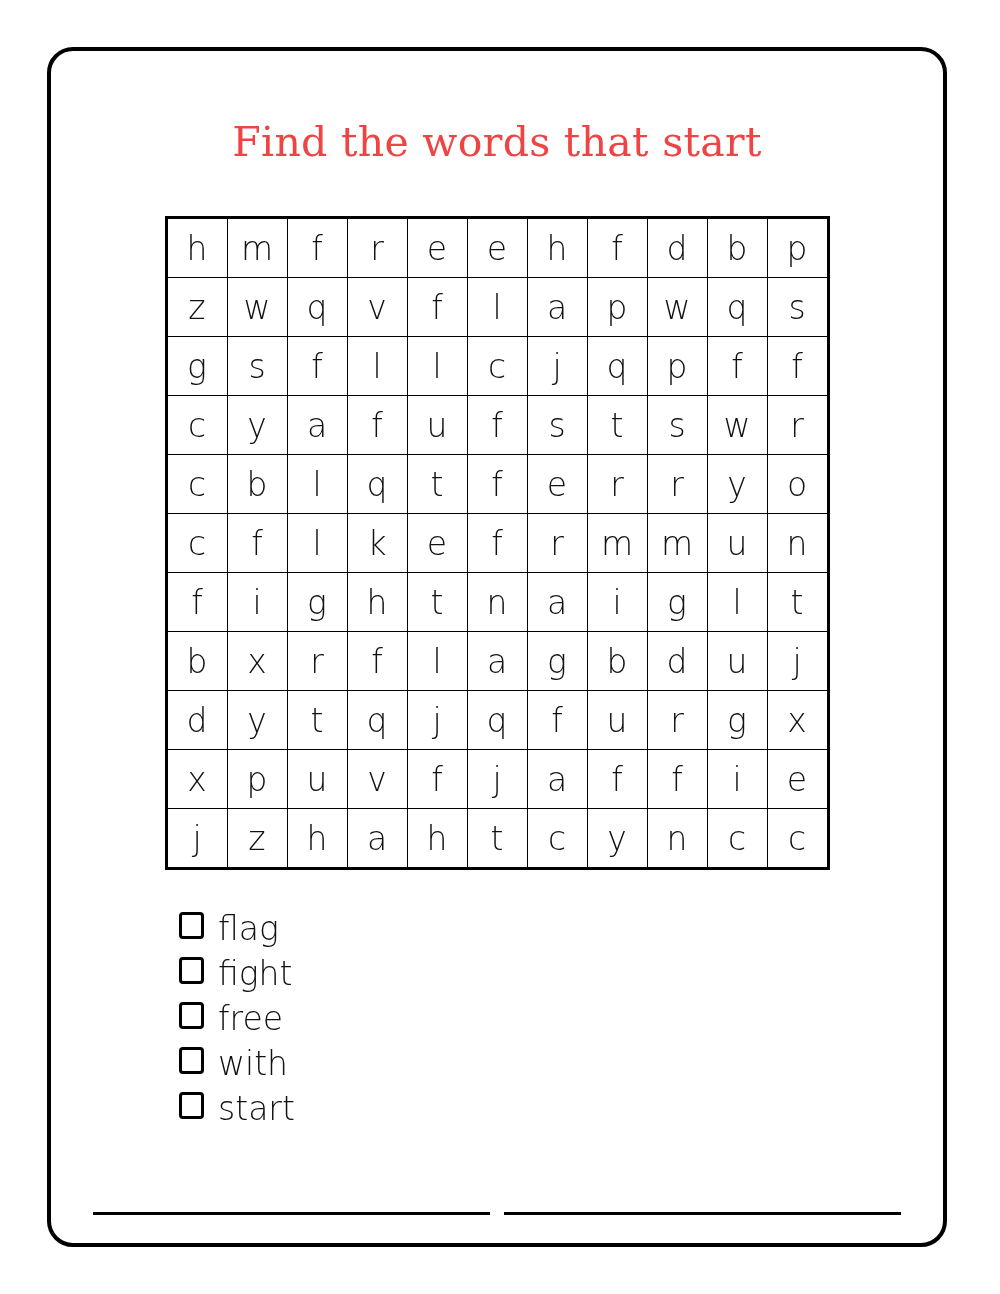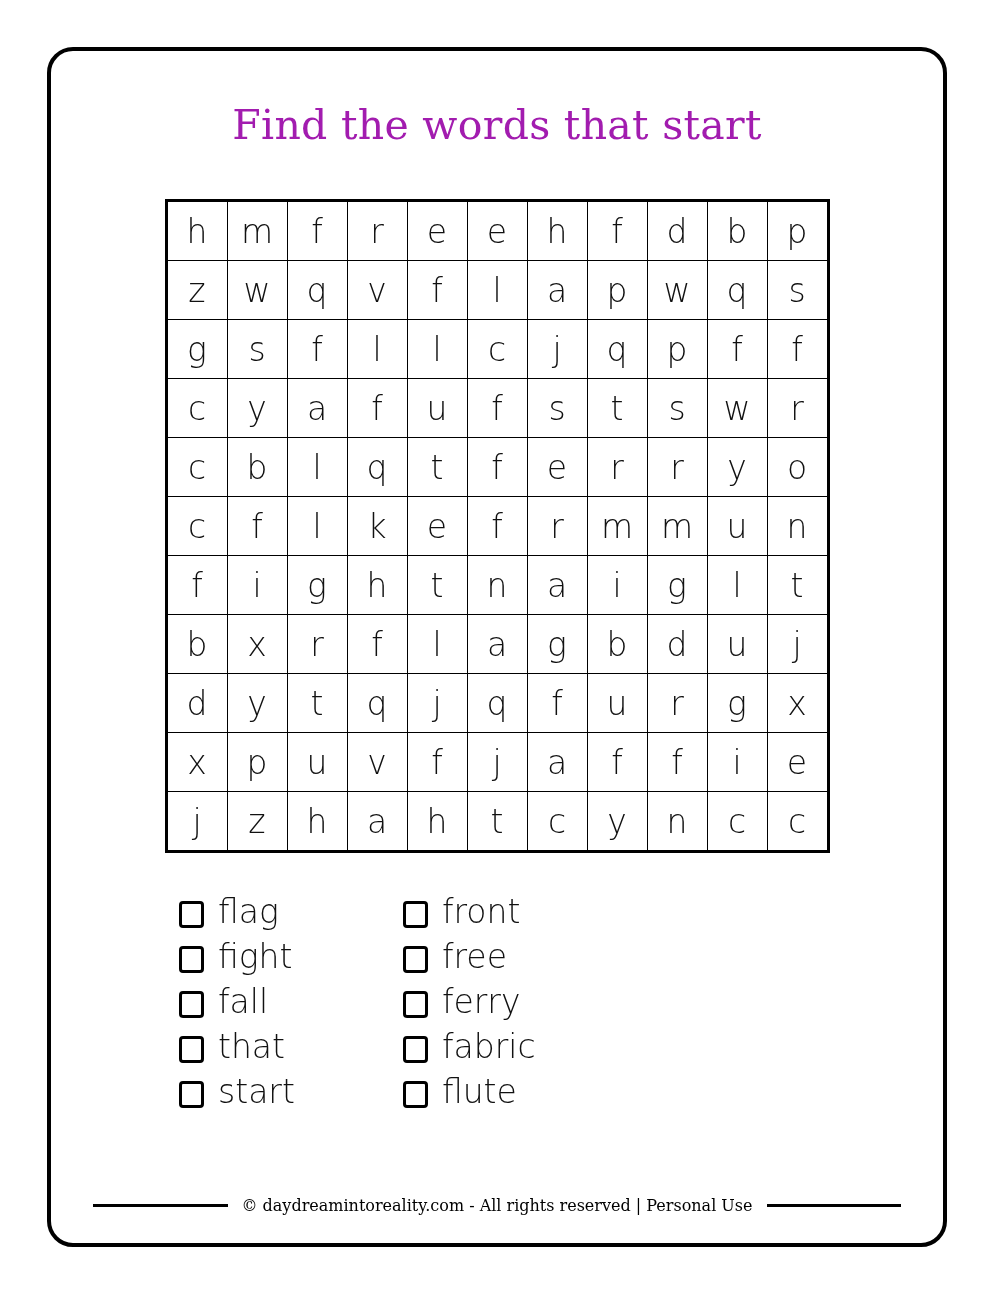--- a/index.html
+++ b/index.html
@@ -20,28 +20,28 @@
     top: 47px;
     width: 900px;
     height: 1200px;
     border: 4px solid #000000;
     border-radius: 26px;
     box-sizing: border-box;
     background: #ffffff;
   }
   .title {
     margin: 0;
-    padding-top: 45px;
+    padding-top: 62px;
     text-align: center;
     font-family: "DejaVu Serif", serif;
     font-size: 41px;
     font-weight: 400;
     line-height: 1.44;
     letter-spacing: 0.3px;
-    color: #a21caf;
+    color: #ef4444;
   }
   .title .letter {
     font-family: "DejaVu Serif", serif;
     font-weight: 700;
     font-size: 42px;
     border-bottom: 3px solid #000;
     padding: 0 2px 1px 2px;
   }
   .grid-wrap {
     display: flex;
@@ -75,21 +75,21 @@
     display: flex;
     gap: 108px;
   }
   .word-col {
     display: flex;
     flex-direction: column;
     gap: 12px;
   }
   .word-item {
     display: flex;
-    align-items: flex-end;
+    align-items: flex-start;
     gap: 14px;
   }
   .checkbox {
     width: 25px;
     height: 27px;
     border: 3px solid #000;
     border-radius: 4px;
     box-sizing: border-box;
     flex: none;
   }
@@ -288,55 +288,32 @@
           <div class="word-item">
             <span class="checkbox"></span>
             <span class="word-label">flag</span>
           </div>
           <div class="word-item">
             <span class="checkbox"></span>
             <span class="word-label">fight</span>
           </div>
           <div class="word-item">
             <span class="checkbox"></span>
-            <span class="word-label">fall</span>
-          </div>
-          <div class="word-item">
-            <span class="checkbox"></span>
-            <span class="word-label">that</span>
+            <span class="word-label">free</span>
+          </div>
+          <div class="word-item">
+            <span class="checkbox"></span>
+            <span class="word-label">with</span>
           </div>
           <div class="word-item">
             <span class="checkbox"></span>
             <span class="word-label">start</span>
-          </div>
-        </div>
-        <div class="word-col">
-          <div class="word-item">
-            <span class="checkbox"></span>
-            <span class="word-label">front</span>
-          </div>
-          <div class="word-item">
-            <span class="checkbox"></span>
-            <span class="word-label">free</span>
-          </div>
-          <div class="word-item">
-            <span class="checkbox"></span>
-            <span class="word-label">ferry</span>
-          </div>
-          <div class="word-item">
-            <span class="checkbox"></span>
-            <span class="word-label">fabric</span>
-          </div>
-          <div class="word-item">
-            <span class="checkbox"></span>
-            <span class="word-label">flute</span>
           </div>
         </div>
       </div>
   </div>
 
   <div class="footer">
     <span class="rule"></span>
-    <span class="credit">© daydreamintoreality.com - All rights reserved | Personal Use</span>
     <span class="rule"></span>
   </div>
 
 </div>
 
 </body></html>

